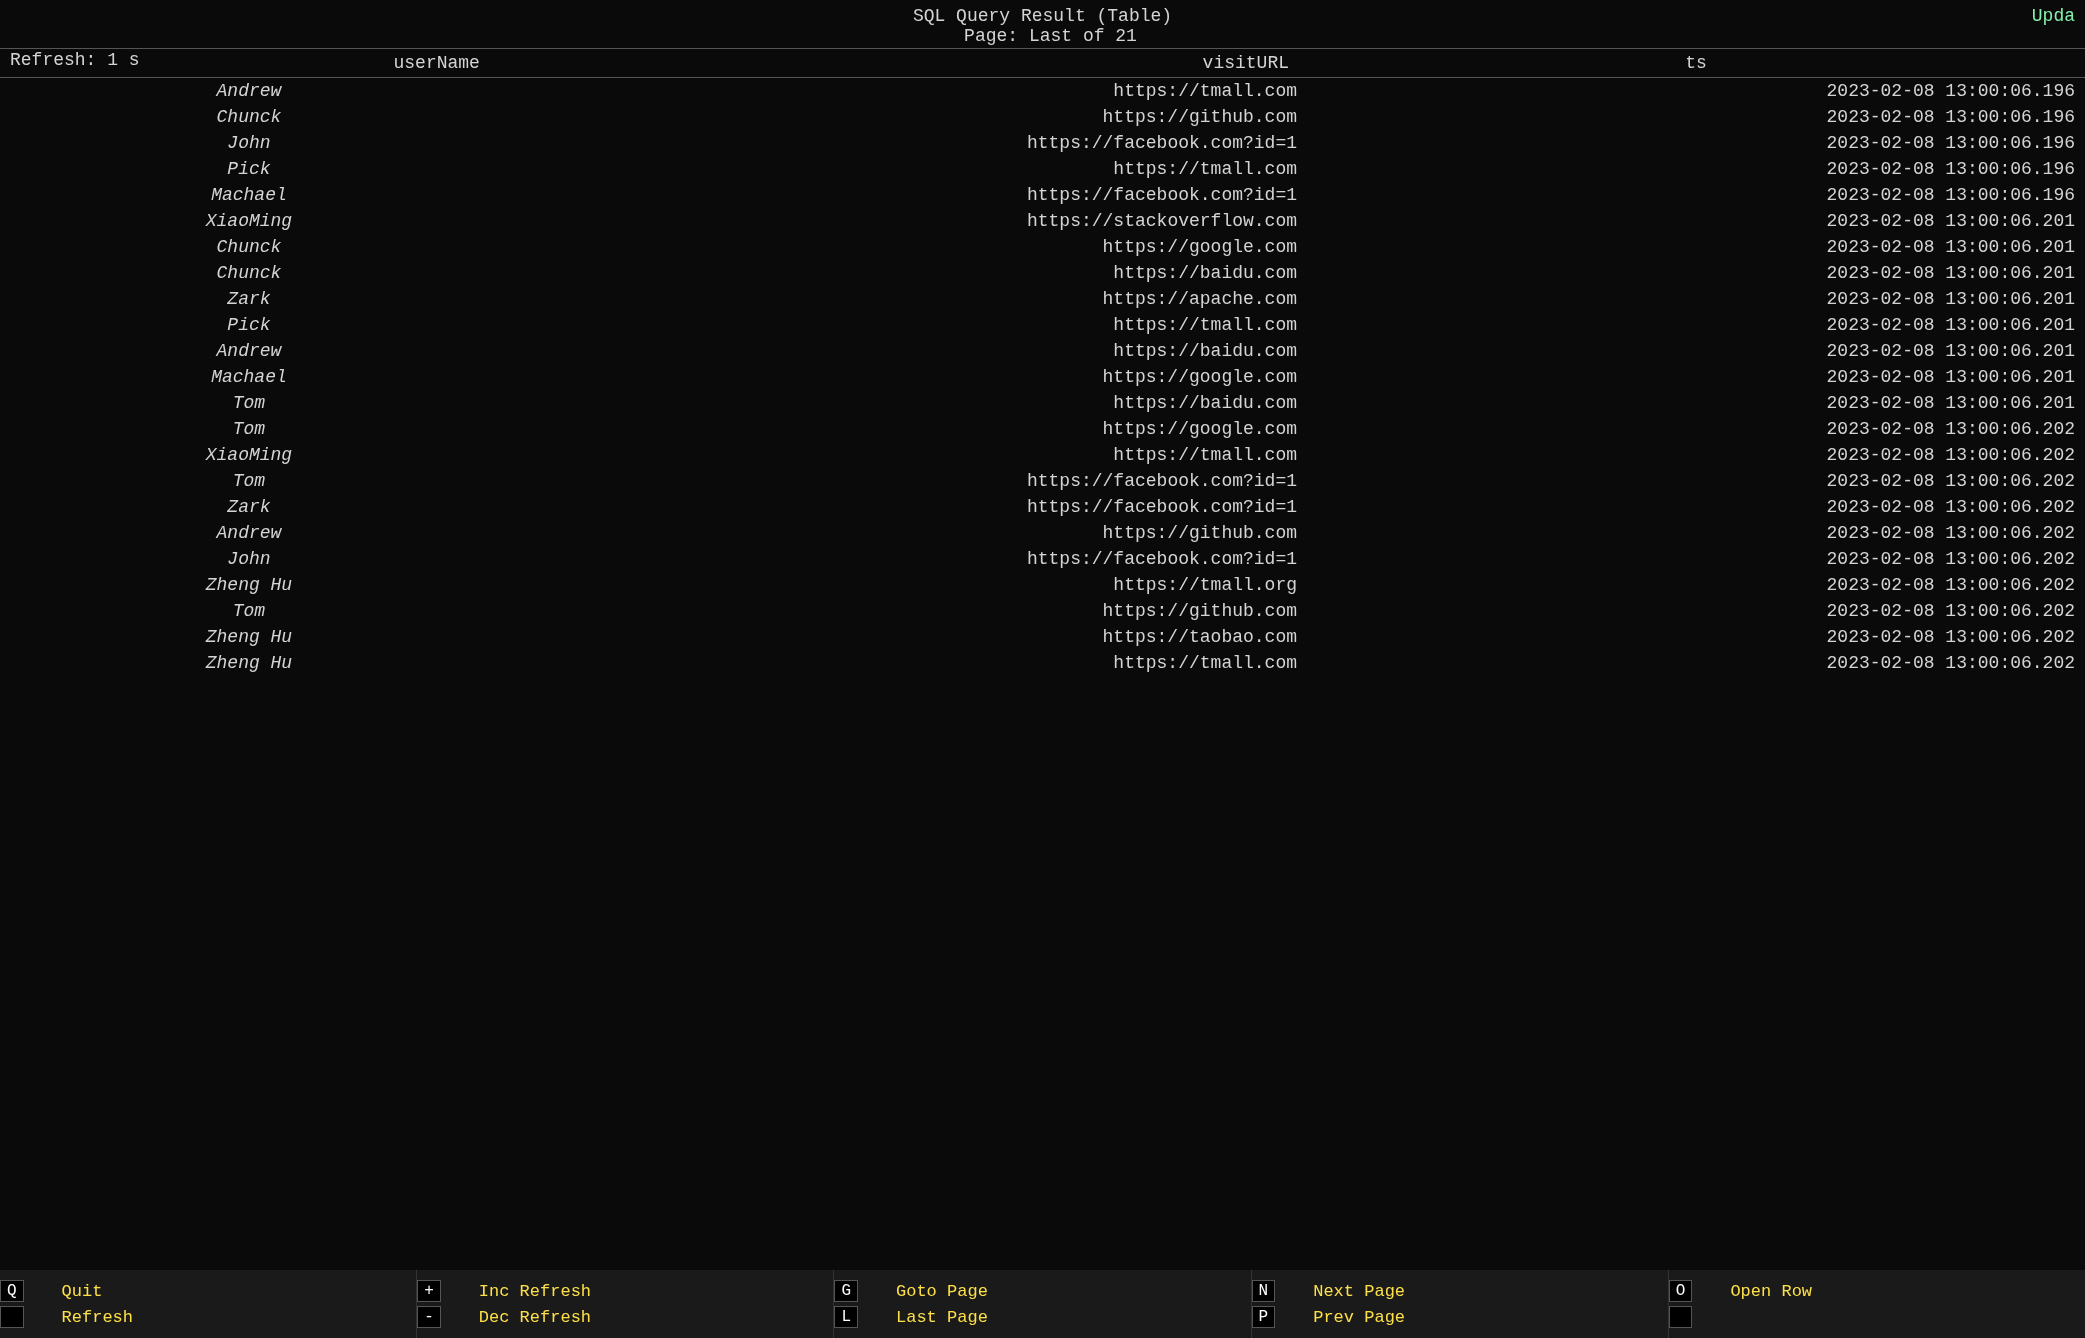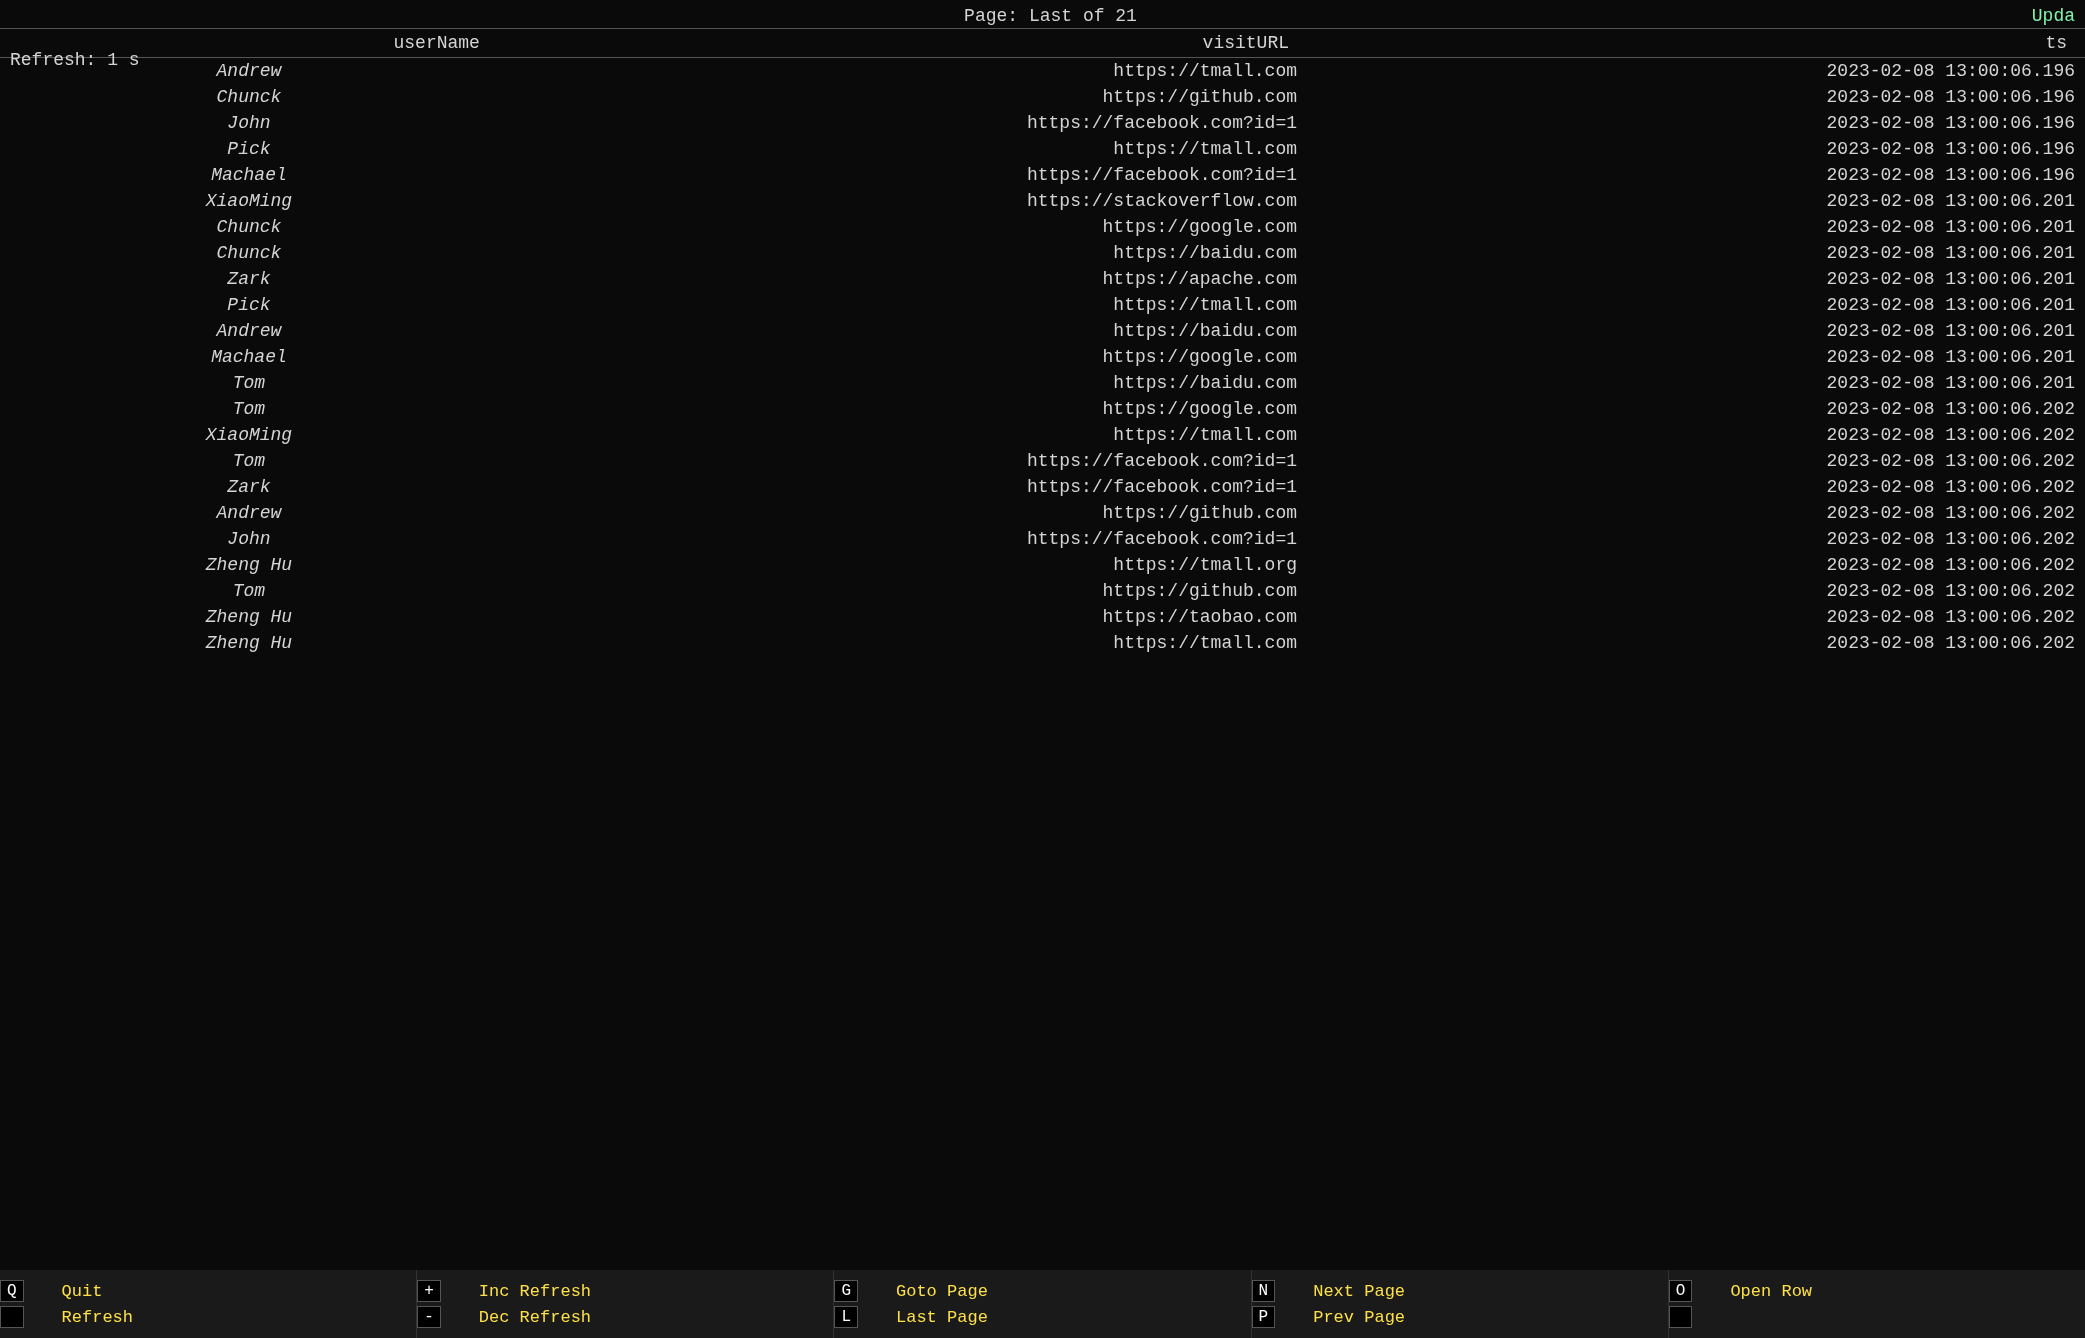--- a/index.html
+++ b/index.html
@@ -76,21 +76,20 @@
 
     thead tr th:nth-child(1) {
       text-align: right;
       width: 320px;
     }
     thead tr th:nth-child(2) {
       text-align: right;
       width: 520px;
     }
     thead tr th:nth-child(3) {
-      text-align: right;
       width: 500px;
     }
 
     tbody tr td {
       padding: 3px 10px;
       font-size: 18px;
     }
 
     tbody tr td:nth-child(1) {
       text-align: center;
@@ -157,20 +156,21 @@
 
     .footer-section:last-child {
       border-right: none;
     }
   </style>
 </head>
 <body>
 
 <div class="header">
   <div class="refresh-indicator">Refresh: 1 s</div>
+  <div class="header-title">SQL Query Result (Table)</div>
   <div class="header-page">Page: Last of 21</div>
   <div class="update-indicator">Upda</div>
 </div>
 <hr class="divider">
 
 <div class="table-container">
   <table>
     <thead>
       <tr>
         <th>userName</th>

